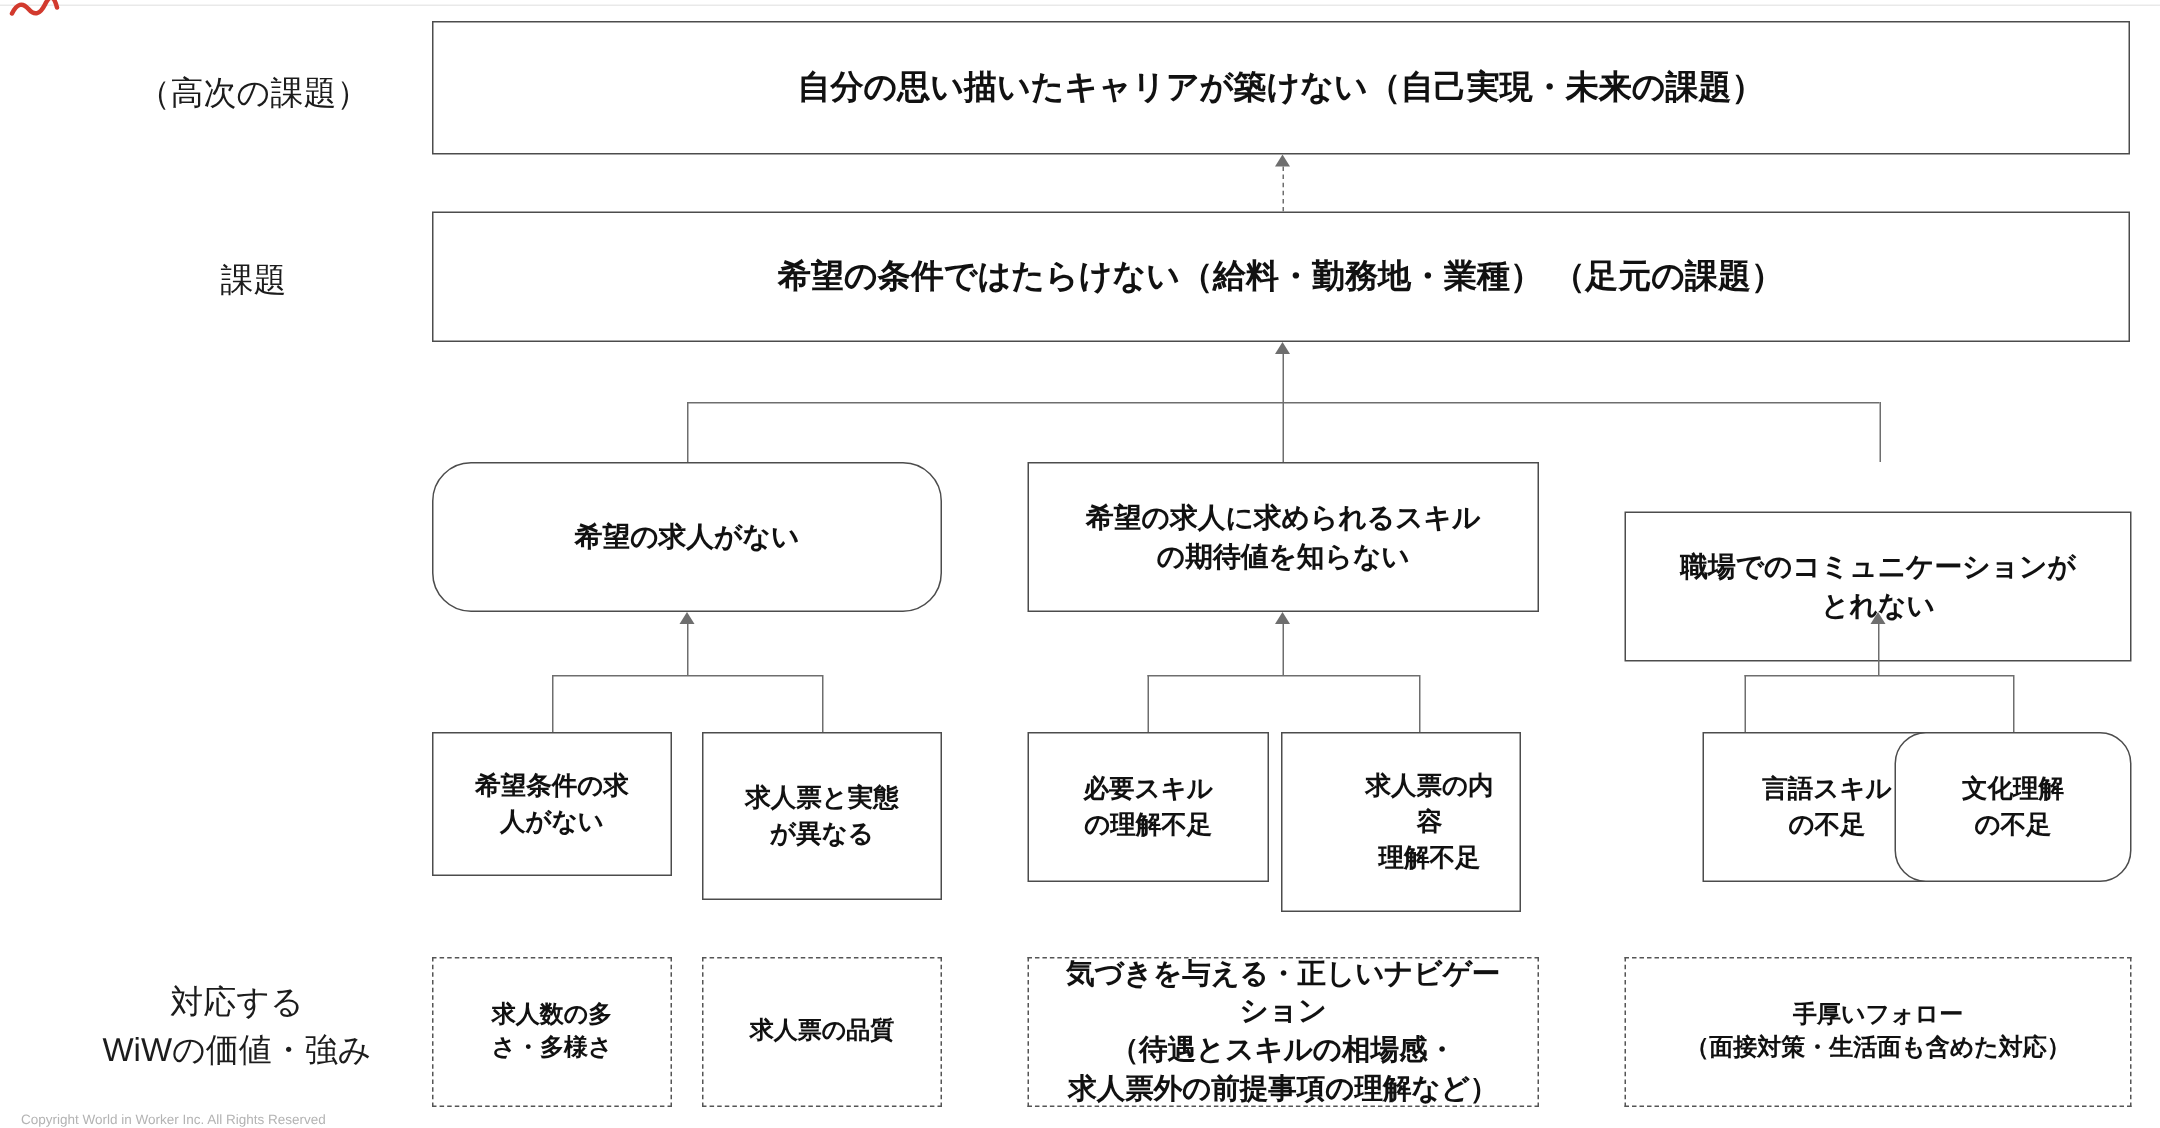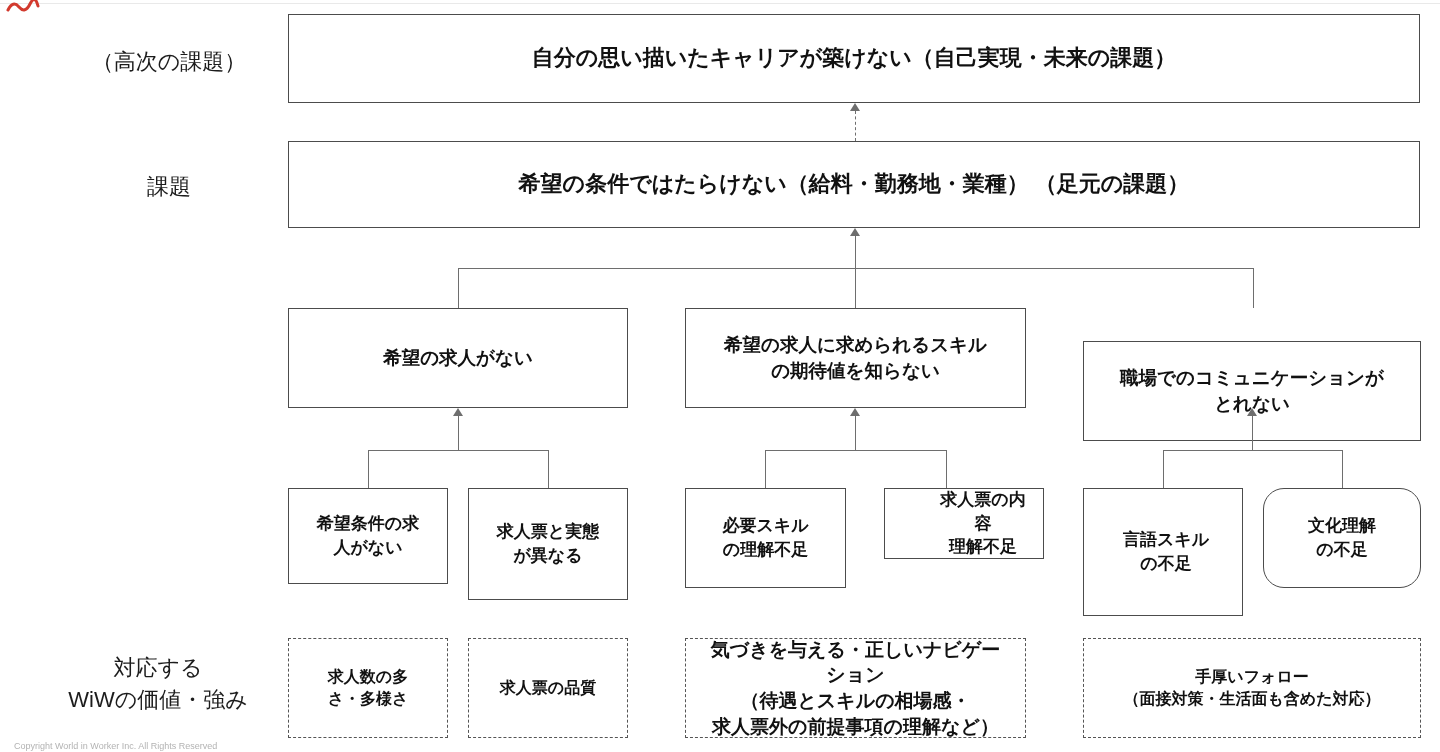--- a/index.html
+++ b/index.html
@@ -65,21 +65,21 @@
 <div class="vline dashed" style="left:855px;top:111px;height:30px;"></div>
 
 <div class="box fs-l" style="left:288px;top:141px;width:1132px;height:87px;">希望の条件ではたらけない（給料・勤務地・業種） （足元の課題）</div>
 
 <div class="arrow-up" style="left:850px;top:228px;"></div>
 <div class="vline" style="left:855px;top:236px;height:72px;"></div>
 <div class="hline" style="left:458px;top:268px;width:795px;"></div>
 <div class="vline" style="left:458px;top:268px;height:40px;"></div>
 <div class="vline" style="left:1253px;top:268px;height:40px;"></div>
 
-<div class="box fs-m" style="left:288px;top:308px;width:340px;height:100px;">希望の求人がない</div>
+<div class="box fs-m" style="left:288px;top:308px;width:340px;height:100px;border-radius:26px;">希望の求人がない</div>
 <div class="box fs-m" style="left:685px;top:308px;width:341px;height:100px;">希望の求人に求められるスキル
 の期待値を知らない</div>
 <div class="box fs-m" style="left:1083px;top:308px;width:338px;height:100px;margin-top:33px;">職場でのコミュニケーションが
 とれない</div>
 
 <div class="arrow-up" style="left:453px;top:408px;"></div>
 <div class="vline" style="left:458px;top:416px;height:34px;"></div>
 <div class="hline" style="left:368px;top:450px;width:180px;"></div>
 <div class="vline" style="left:368px;top:450px;height:38px;"></div>
 <div class="vline" style="left:548px;top:450px;height:38px;"></div>
@@ -95,23 +95,23 @@
 <div class="hline" style="left:1163px;top:450px;width:179px;"></div>
 <div class="vline" style="left:1163px;top:450px;height:38px;"></div>
 <div class="vline" style="left:1342px;top:450px;height:38px;"></div>
 
 <div class="box fs-s" style="left:288px;top:488px;width:160px;height:96px;">希望条件の求
 人がない</div>
 <div class="box fs-s" style="left:468px;top:488px;width:160px;height:112px;">求人票と実態
 が異なる</div>
 <div class="box fs-s" style="left:685px;top:488px;width:161px;height:100px;">必要スキル
 の理解不足</div>
-<div class="box fs-s" style="left:884px;top:488px;width:160px;height:71px;padding-left:48px;">求人票の内容
+<div class="box fs-s" style="left:854px;top:488px;width:160px;height:120px;padding-left:48px;">求人票の内容
 理解不足</div>
-<div class="box fs-s" style="left:1083px;top:488px;width:160px;height:128px;padding-left:16px;">言語スキル
+<div class="box fs-s" style="left:1135px;top:488px;width:160px;height:100px;padding-left:16px;">言語スキル
 の不足</div>
 <div class="box fs-s" style="left:1263px;top:488px;width:158px;height:100px;border-radius:21px;">文化理解
 の不足</div>
 
 <div class="box dashed fs-v" style="left:288px;top:638px;width:160px;height:100px;">求人数の多
 さ・多様さ</div>
 <div class="box dashed fs-v" style="left:468px;top:638px;width:160px;height:100px;">求人票の品質</div>
 <div class="box dashed fs-v3" style="left:685px;top:638px;width:341px;height:100px;">気づきを与える・正しいナビゲー
 ション
 （待遇とスキルの相場感・

